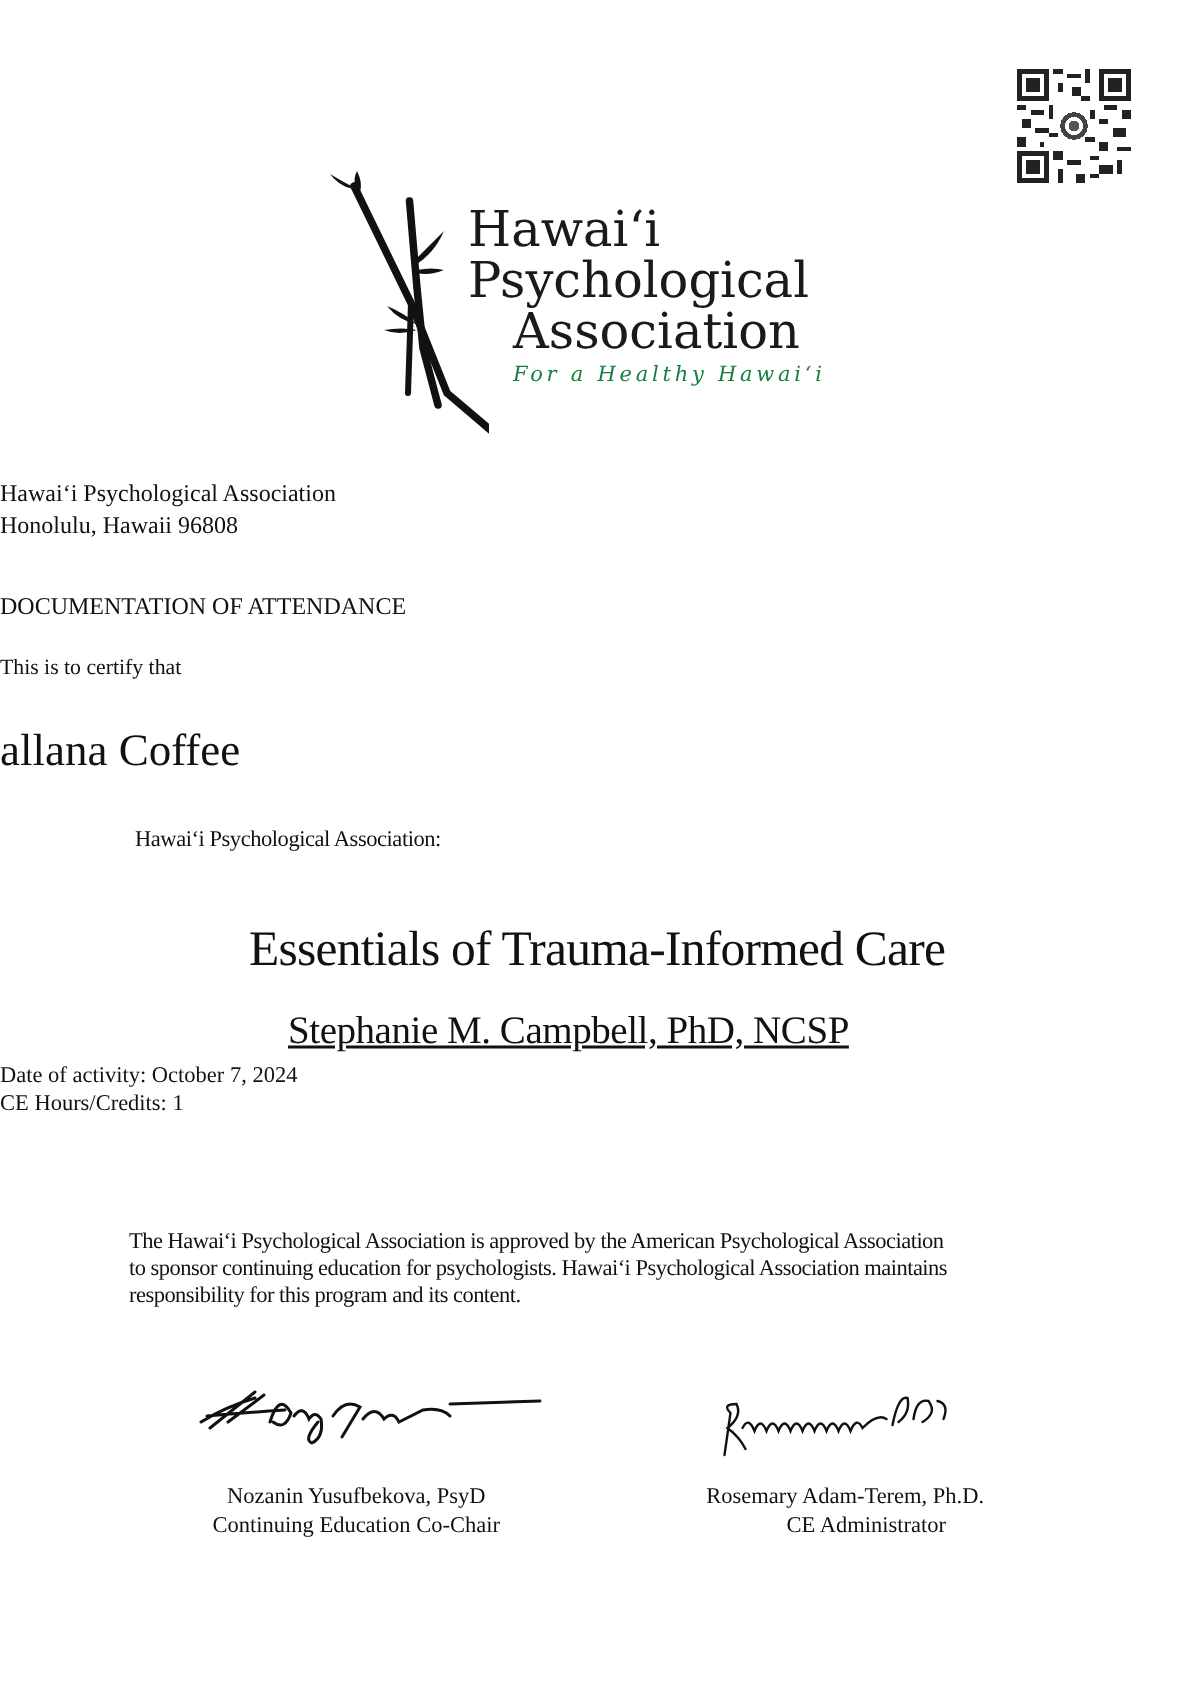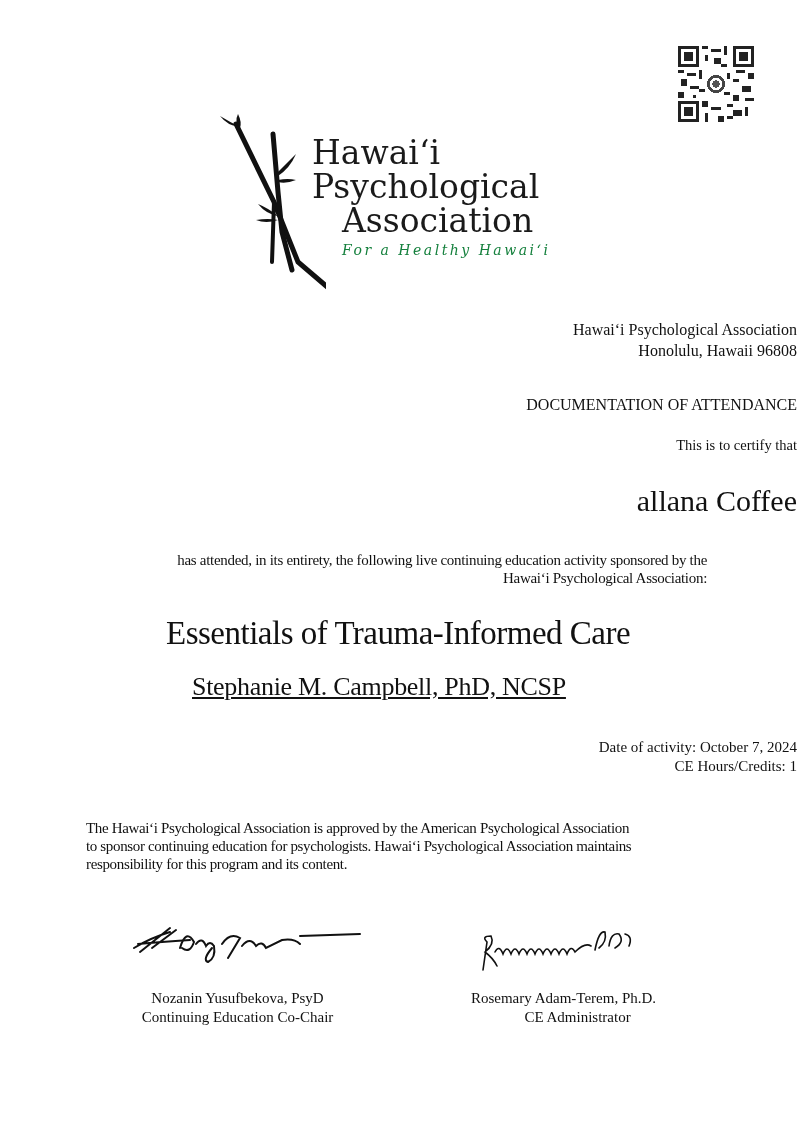--- a/index.html
+++ b/index.html
@@ -1,30 +1,30 @@
 <!DOCTYPE html>
 <html><head>
 <meta charset="utf-8">
 <style>
   html, body { margin:0; padding:0; background:#ffffff; }
   body { width:797px; height:1123px; position:relative; overflow:hidden;
          font-family:"Liberation Serif", serif; color:#111; }
   .abs { position:absolute; }
-  .center { left:0; width:797px; text-align:right; }
+  .center { left:0; width:797px; text-align:left; }
   .qr { left:678px; top:46px; width:76px; height:76px; }
   .logo { left:216px; top:112px; width:345px; height:200px; }
   .logo-text1 { font-family:"DejaVu Serif", serif; font-size:33px; line-height:34px; color:#1a1a1a; }
   .addr { top:319px; font-size:16px; line-height:21px; }
   .doc-title { top:396px; font-size:16px; }
   .certify { top:437px; font-size:14.5px; }
   .name { top:484px; font-size:30px; }
   .attended { top:551px; font-size:15px; line-height:18px; padding:0 90px; box-sizing:border-box; letter-spacing:-0.3px; }
   .course { top:615px; left:166px; font-size:33px; letter-spacing:-0.5px; }
   .presenter { top:672px; left:192px; font-size:26px; letter-spacing:-0.3px;text-decoration:underline; }
-  .dates { top:738px; font-size:15px; line-height:19px; }
+  .dates { top:708px; font-size:15px; line-height:19px; }
   .approval { top:819px; left:86px; width:640px; font-size:15px; line-height:18px; letter-spacing:-0.35px; }
   .sig-block { font-size:15px; line-height:19px; text-align:center; }
 </style>
 </head>
 <body>
 
 <div class="abs qr">
   <svg width="76" height="76" viewBox="0 0 25 25" shape-rendering="crispEdges">
     <rect width="25" height="25" fill="#fff"></rect>
     <g fill="#222">
@@ -99,21 +99,20 @@
 <div class="abs center addr">
   <div>Hawai‘i Psychological Association</div>
   <div>Honolulu, Hawaii 96808</div>
 </div>
 
 <div class="abs center doc-title">DOCUMENTATION OF ATTENDANCE</div>
 <div class="abs center certify">This is to certify that</div>
 <div class="abs center name">allana Coffee</div>
 
 <div class="abs center attended">
-  <div>has attended, in its entirety, the following live continuing education activity sponsored by the</div>
   <div>Hawai‘i Psychological Association:</div>
 </div>
 
 <div class="abs course">Essentials of Trauma-Informed Care</div>
 <div class="abs presenter">Stephanie M. Campbell, PhD, NCSP</div>
 
 <div class="abs center dates">
   <div>Date of activity: October 7, 2024</div>
   <div>CE Hours/Credits: 1</div>
 </div>

